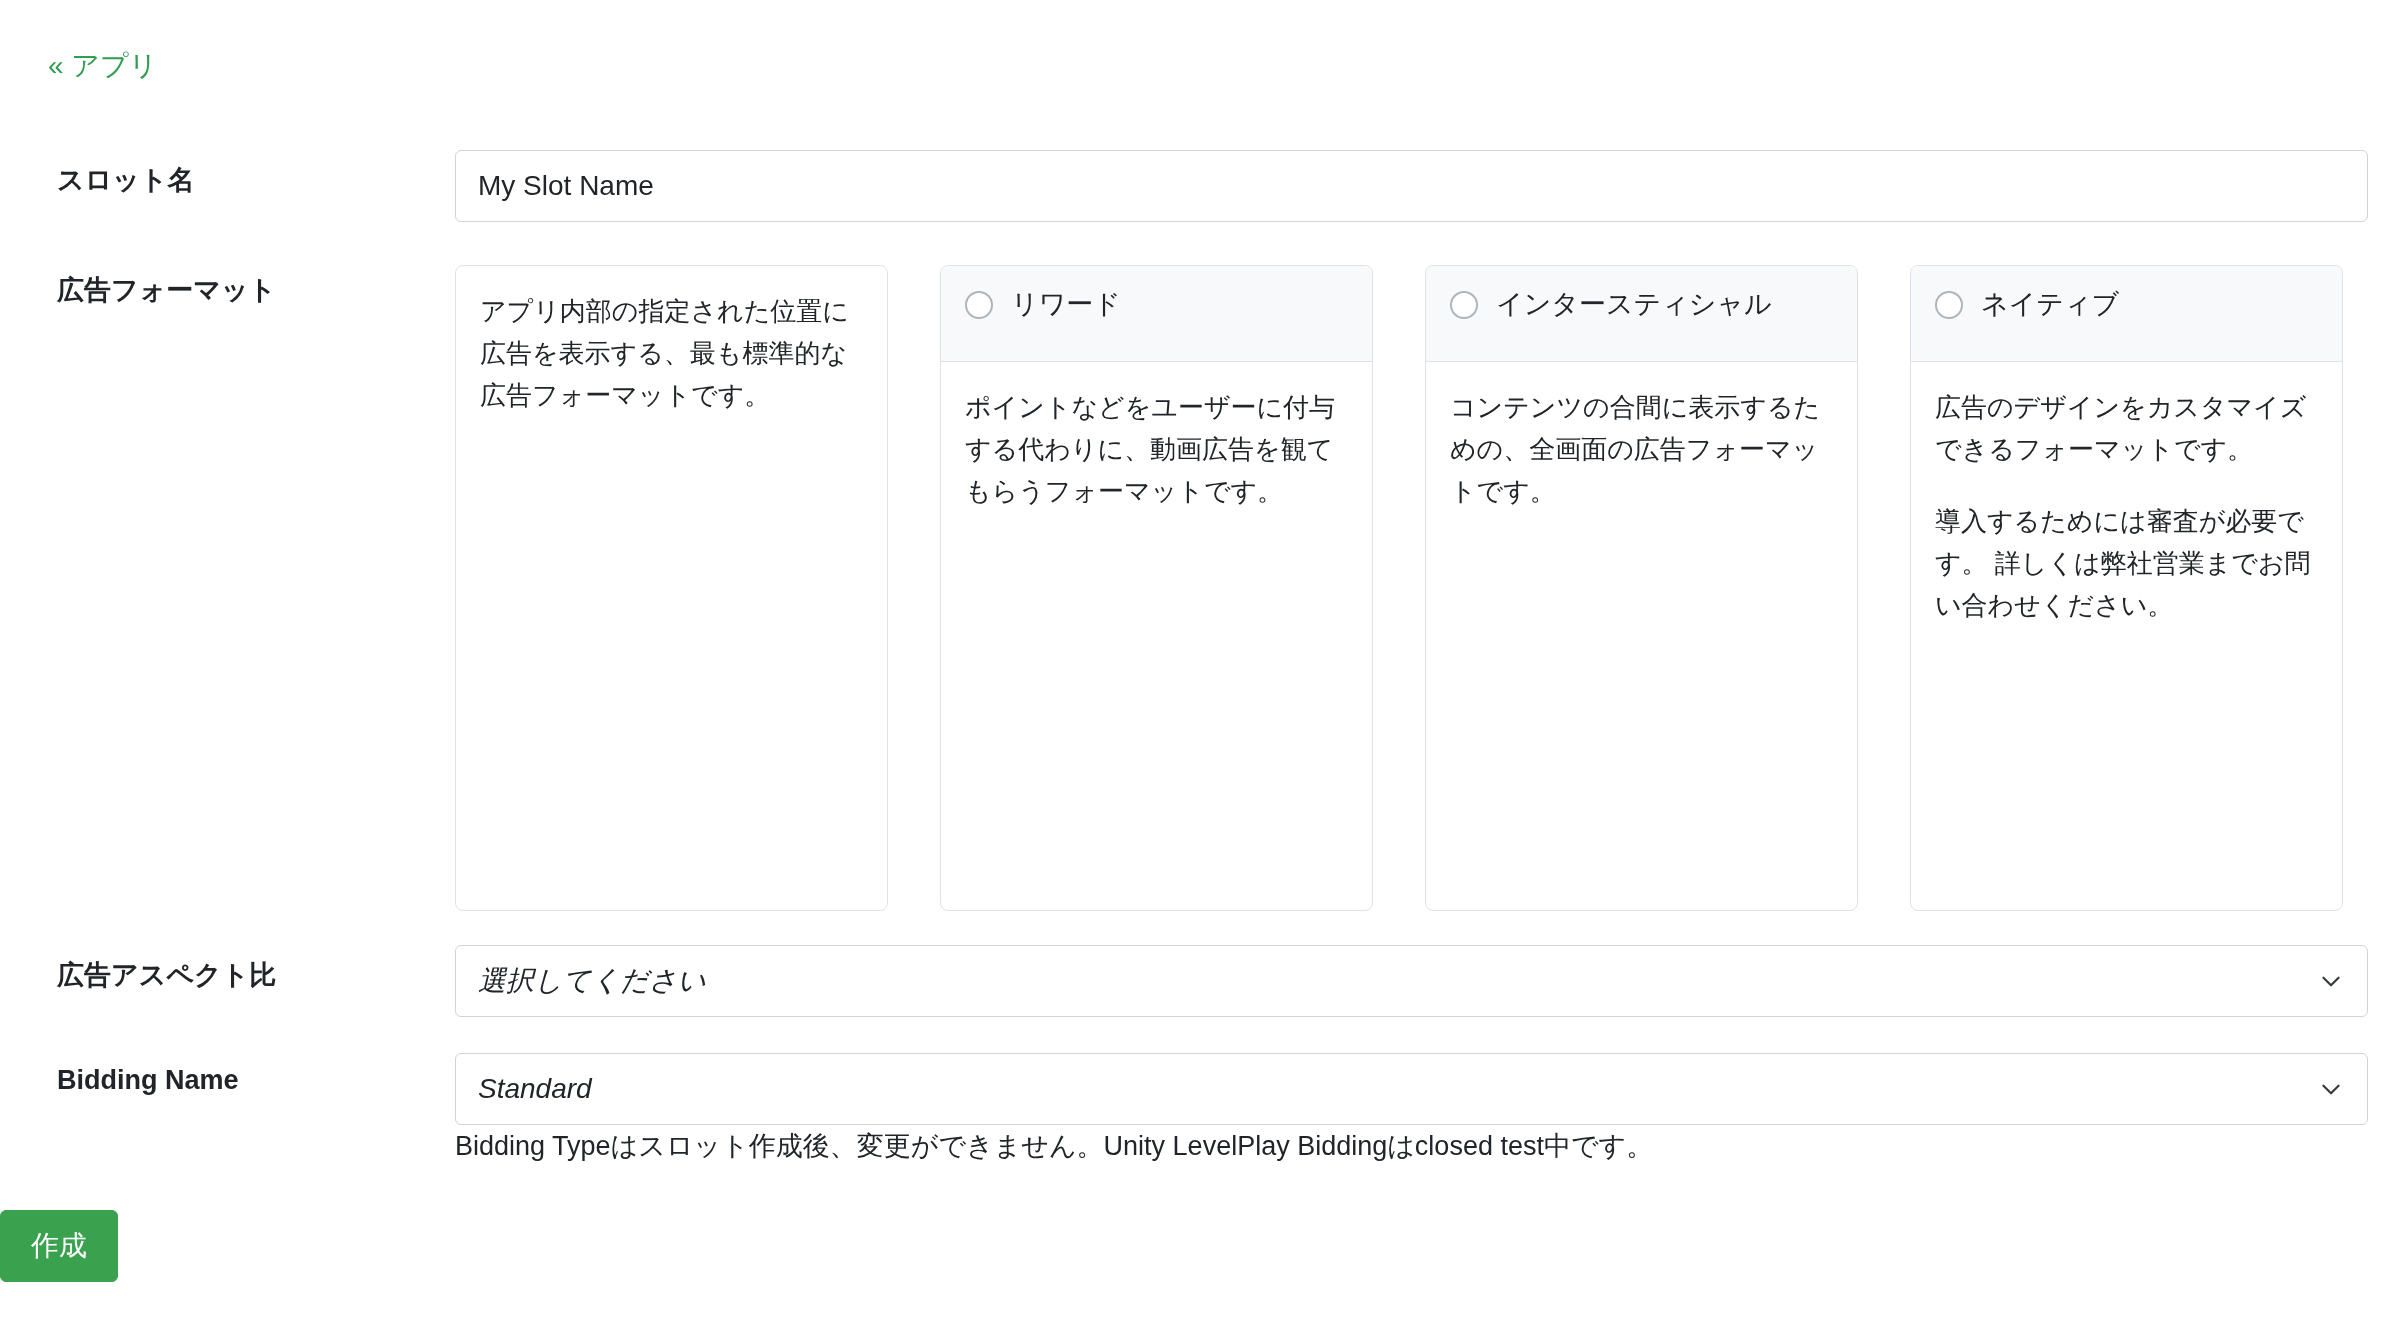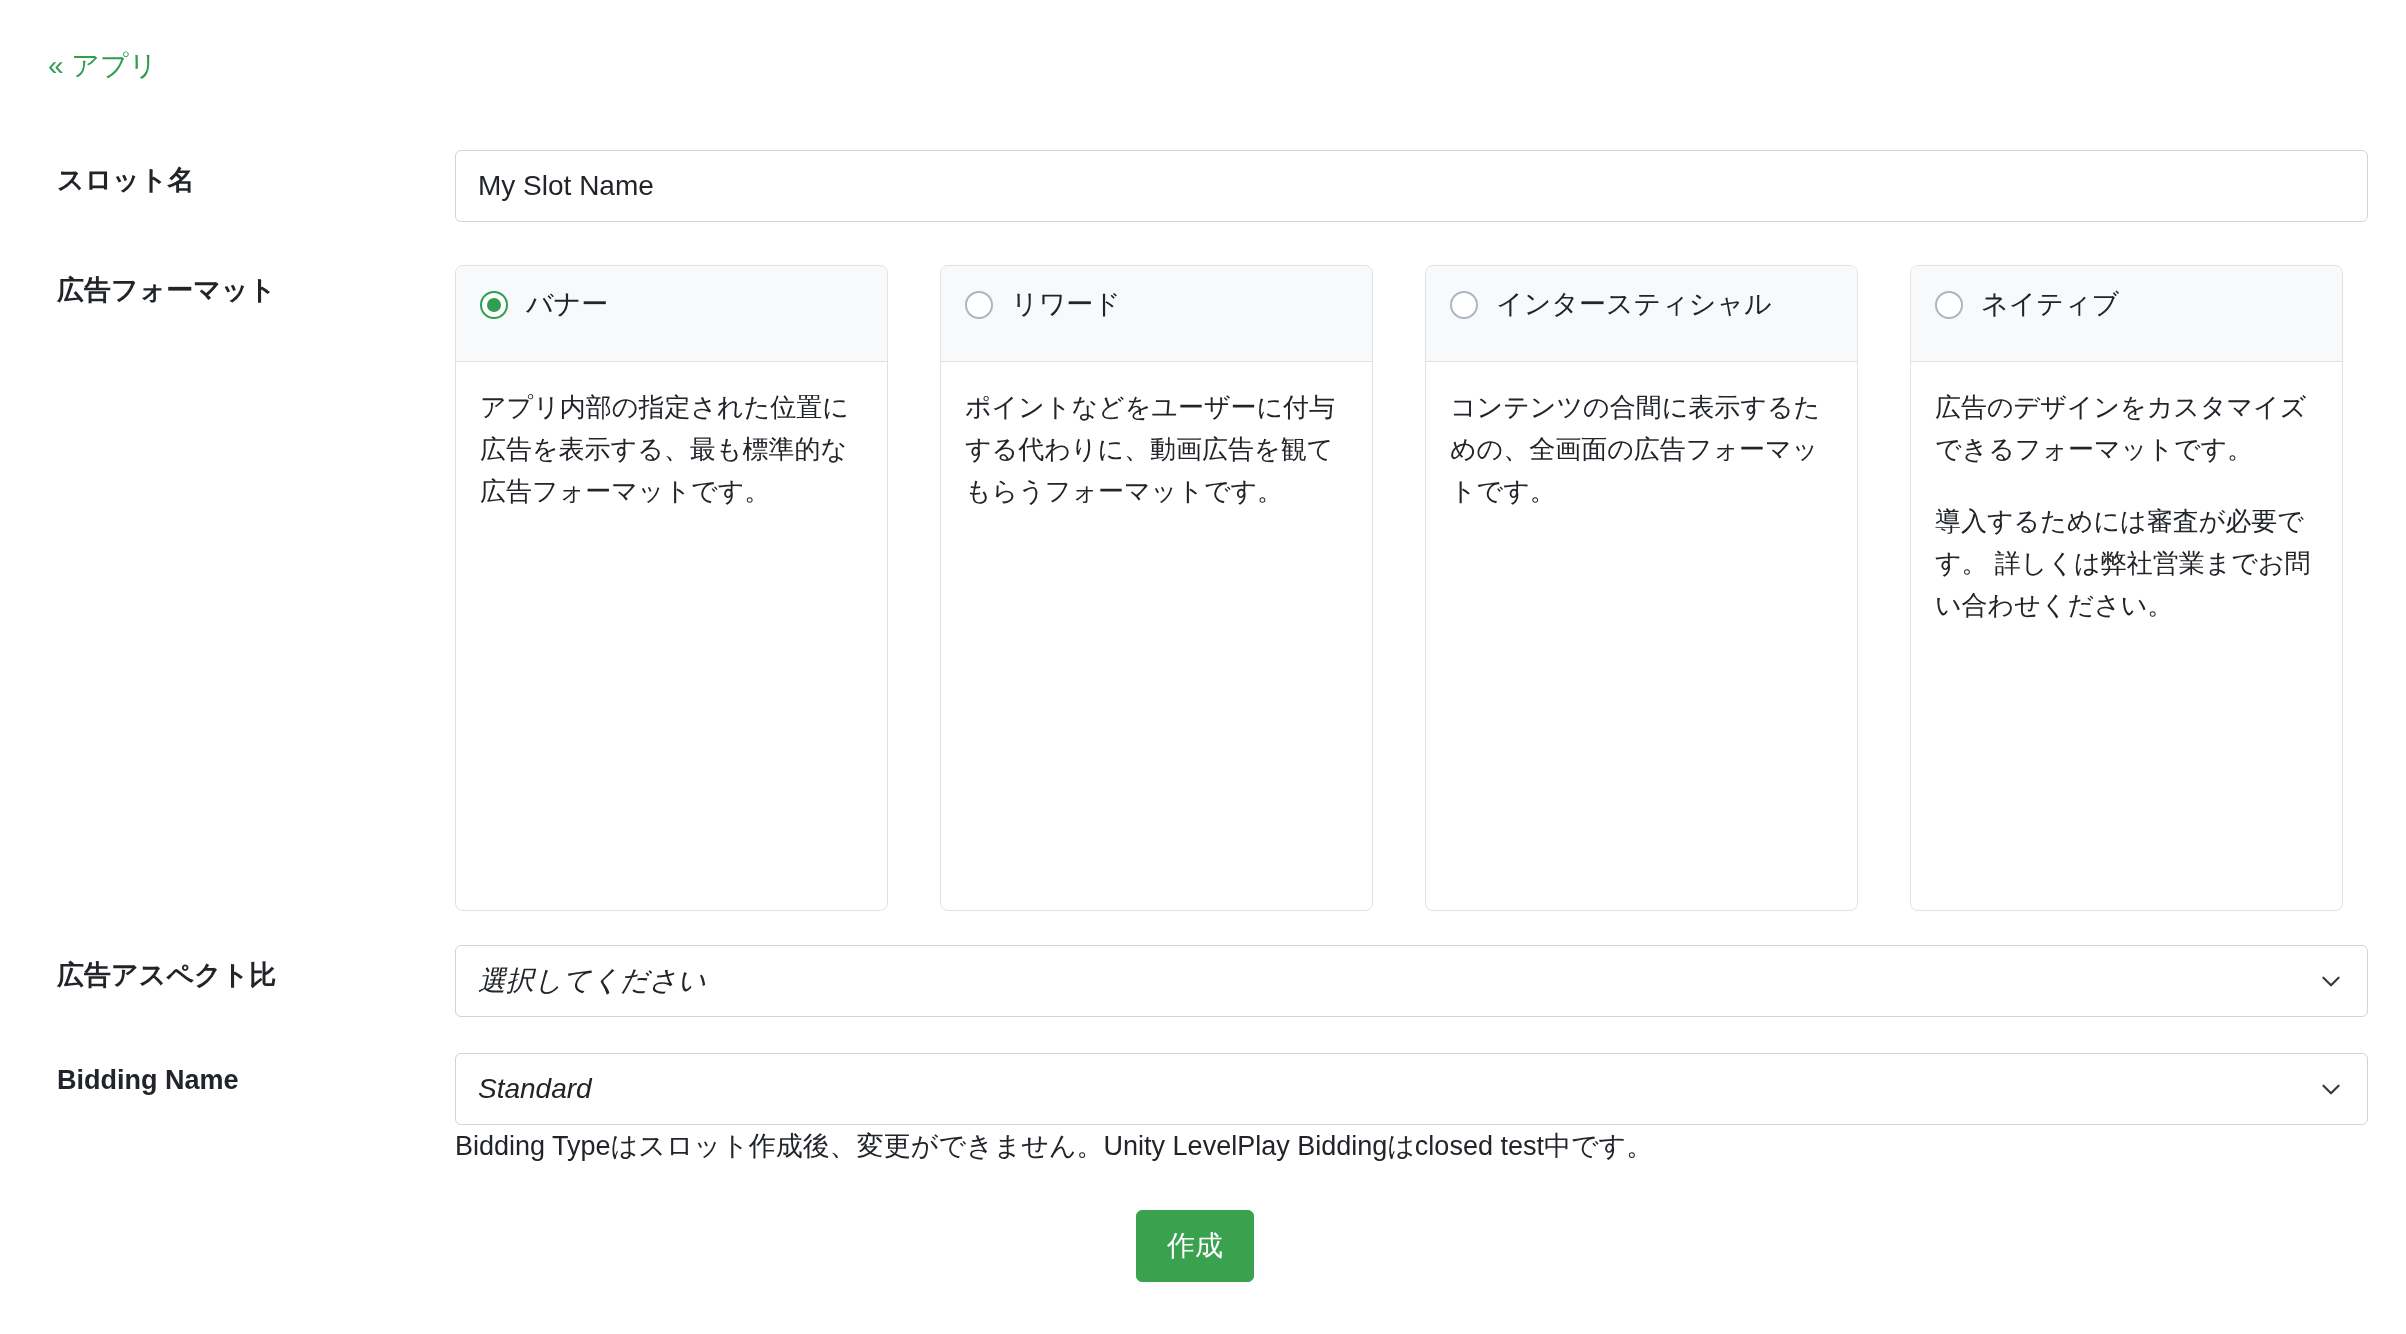--- a/index.html
+++ b/index.html
@@ -172,21 +172,21 @@
   .helper {
     margin-top: 3px;
     font-size: 27px;
     line-height: 1.4;
     color: #212529;
   }
 
   
   .submit-row {
     display: flex;
-    justify-content: center;
+    justify-content: flex-start;
     padding-right: 16px;
     margin-top: 44px;
   }
   .btn-primary {
     min-width: 118px;
     height: 72px;
     padding: 0 26px;
     font-size: 28px;
     font-family: "Liberation Sans", sans-serif;
     color: #ffffff;
@@ -211,24 +211,20 @@
         <input class="text-input" type="text" value="My Slot Name" placeholder="My Slot Name" style="">
       </div>
     </div>
 
     <div class="row" style="margin-bottom:34px;">
       <div class="row-label">広告フォーマット</div>
       <div class="row-field">
         <div class="cards">
 
           <div class="card">
-            <div class="card-head">
-              <span class="radio checked"></span>
-              <span class="card-title">バナー</span>
-            </div>
             <div class="card-body">
               <p>アプリ内部の指定された位置に広告を表示する、最も標準的な広告フォーマットです。</p>
             </div>
           </div>
 
           <div class="card">
             <div class="card-head">
               <span class="radio"></span>
               <span class="card-title">リワード</span>
             </div>

